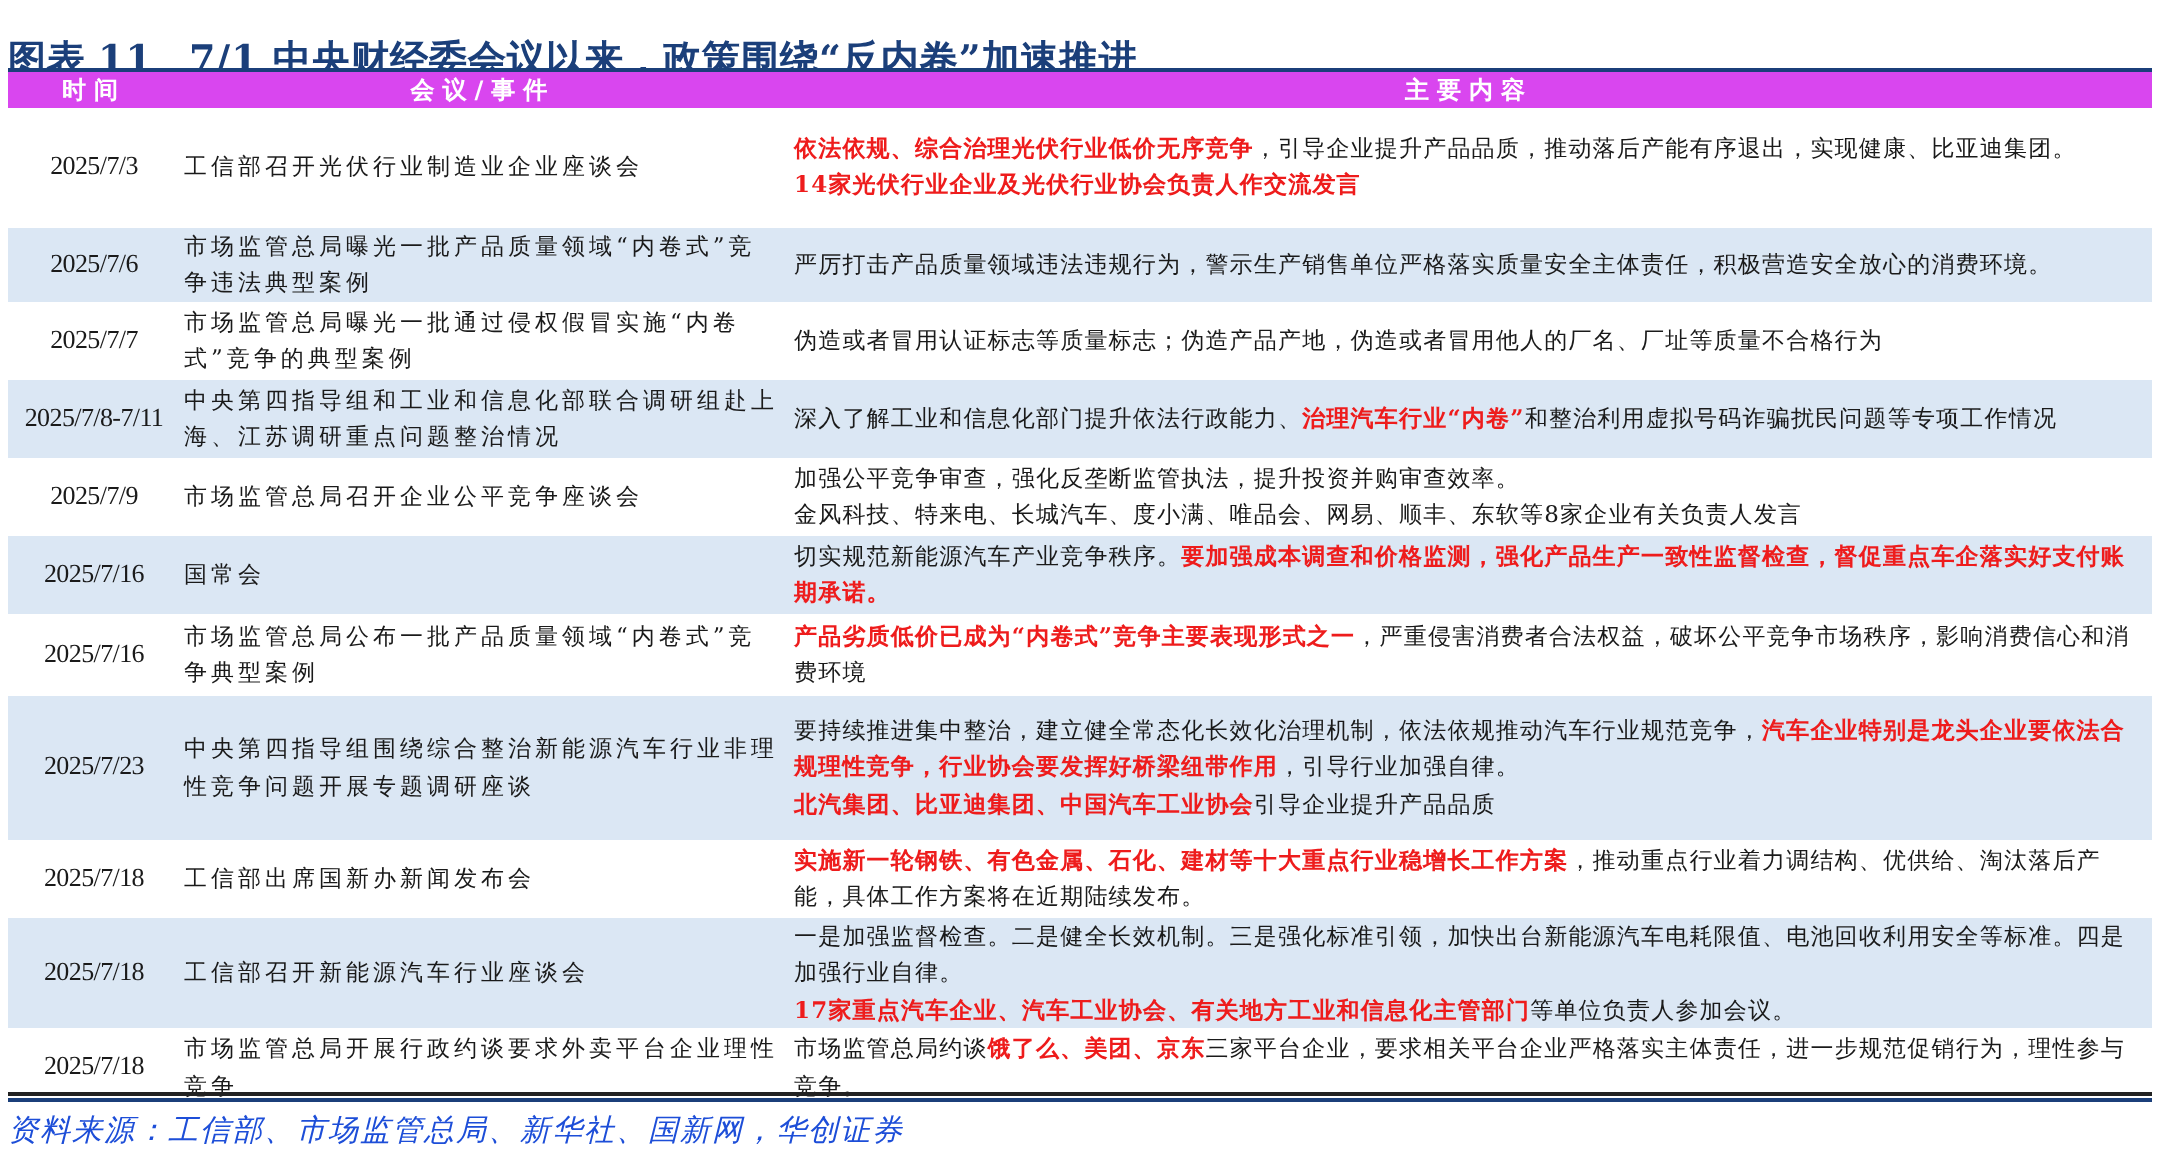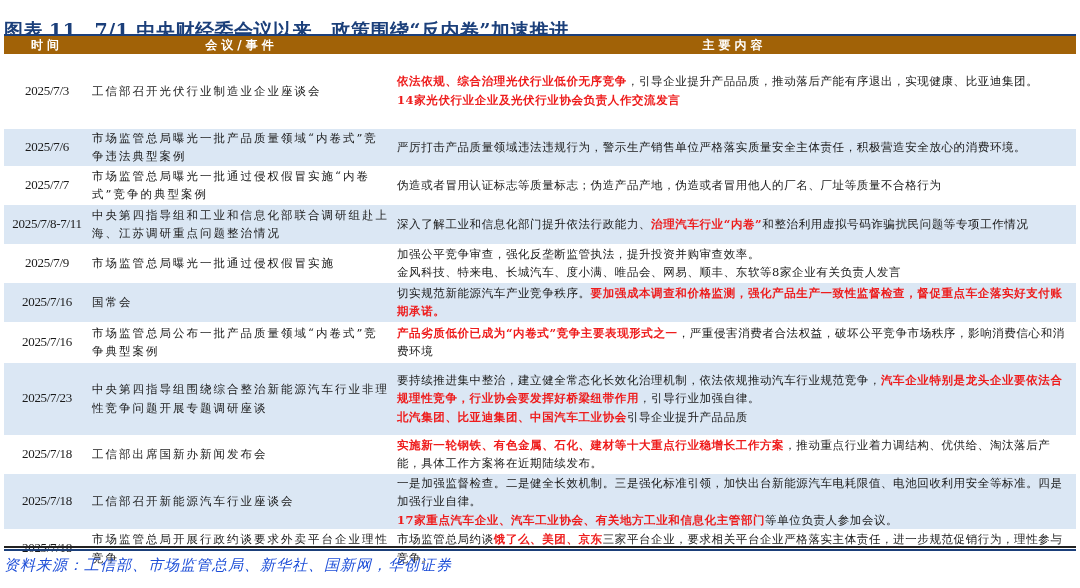--- a/index.html
+++ b/index.html
@@ -5,21 +5,21 @@
   html, body { margin: 0; padding: 0; background: #ffffff; }
   body { width: 1080px; height: 588px; overflow: hidden; position: relative;
          font-family: "DejaVu Serif", "Liberation Serif", serif; color: #1a1a1a; }
   .title { position: absolute; left: 4px; top: 16px; height: 28px; line-height: 28px;
            font-size: 19px; font-weight: bold; color: #1b3f7a; white-space: nowrap;
            font-family: "DejaVu Serif", "Liberation Serif", serif; letter-spacing: 0.5px; }
   .title .num { margin-left: 6px; margin-right: 18px; }
   .topline { position: absolute; left: 4px; top: 34px; width: 1072px; height: 2px; background: #1b3f7a; }
   table.grid { position: absolute; left: 4px; top: 36px; width: 1072px; border-collapse: collapse;
                table-layout: fixed; }
-  table.grid th { background: #a16207; color: #ffffff; font-size: 12px; font-weight: bold;
+  table.grid th { background: #d946ef; color: #ffffff; font-size: 12px; font-weight: bold;
                   height: 18px; padding: 0; text-align: center; letter-spacing: 4px;
                   font-family: "DejaVu Sans", "Liberation Sans", sans-serif; }
   table.grid td { font-size: 11.5px; line-height: 18.5px; padding: 0 4px; vertical-align: middle;
                   border-bottom: 1px solid #ffffff; }
   table.grid td.date { text-align: center; font-family: "Liberation Serif", "DejaVu Serif", serif;
                        font-size: 13px; letter-spacing: -0.3px; padding: 0; }
   table.grid td.event { text-align: left; letter-spacing: 2px; padding: 0 2px; }
   table.grid td.content { text-align: left; letter-spacing: 0.6px; }
   tr.alt td { background: #dbe7f4; }
   tr.plain td { background: #ffffff; }
@@ -46,21 +46,21 @@
     <col style="width:683px">
   </colgroup>
   <thead>
     <tr>
       <th>时间</th>
       <th>会议/事件</th>
       <th>主要内容</th>
     </tr>
   </thead>
   <tbody id="tbody">
-      <tr class="plain" style="height: 74px;">
+      <tr class="plain" style="height: 59px;">
         <td class="date">2025/7/3</td>
         <td class="event">工信部召开光伏行业制造业企业座谈会</td>
         <td class="content">
           <span class="line"><span class="red">依法依规、综合治理光伏行业低价无序竞争</span><span>，引导企业提升产品品质，推动落后产能有序退出，实现健康、比亚迪集团。</span></span>
           <span class="line"><span class="red">14家光伏行业企业及光伏行业协会负责人作交流发言</span></span>
         </td>
       </tr>
       <tr class="alt" style="height: 37px;">
         <td class="date">2025/7/6</td>
         <td class="event">市场监管总局曝光一批产品质量领域“内卷式”竞争违法典型案例</td>
@@ -77,21 +77,21 @@
       </tr>
       <tr class="alt" style="height: 40px;">
         <td class="date">2025/7/8-7/11</td>
         <td class="event">中央第四指导组和工业和信息化部联合调研组赴上海、江苏调研重点问题整治情况</td>
         <td class="content">
           <span class="line"><span>深入了解工业和信息化部门提升依法行政能力、</span><span class="red">治理汽车行业“内卷”</span><span>和整治利用虚拟号码诈骗扰民问题等专项工作情况</span></span>
         </td>
       </tr>
       <tr class="plain" style="height: 37px;">
         <td class="date">2025/7/9</td>
-        <td class="event">市场监管总局曝光一批通过侵权假冒实施</td>
+        <td class="event">市场监管总局召开企业公平竞争座谈会</td>
         <td class="content">
           <span class="line"><span>加强公平竞争审查，强化反垄断监管执法，提升投资并购审查效率。</span></span>
           <span class="line"><span>金风科技、特来电、长城汽车、度小满、唯品会、网易、顺丰、东软等8家企业有关负责人发言</span></span>
         </td>
       </tr>
       <tr class="alt" style="height: 40px;">
         <td class="date">2025/7/16</td>
         <td class="event">国常会</td>
         <td class="content">
           <span class="line"><span>切实规范新能源汽车产业竞争秩序。</span><span class="red">要加强成本调查和价格监测，强化产品生产一致性监督检查，督促重点车企落实好支付账期承诺。</span></span>

